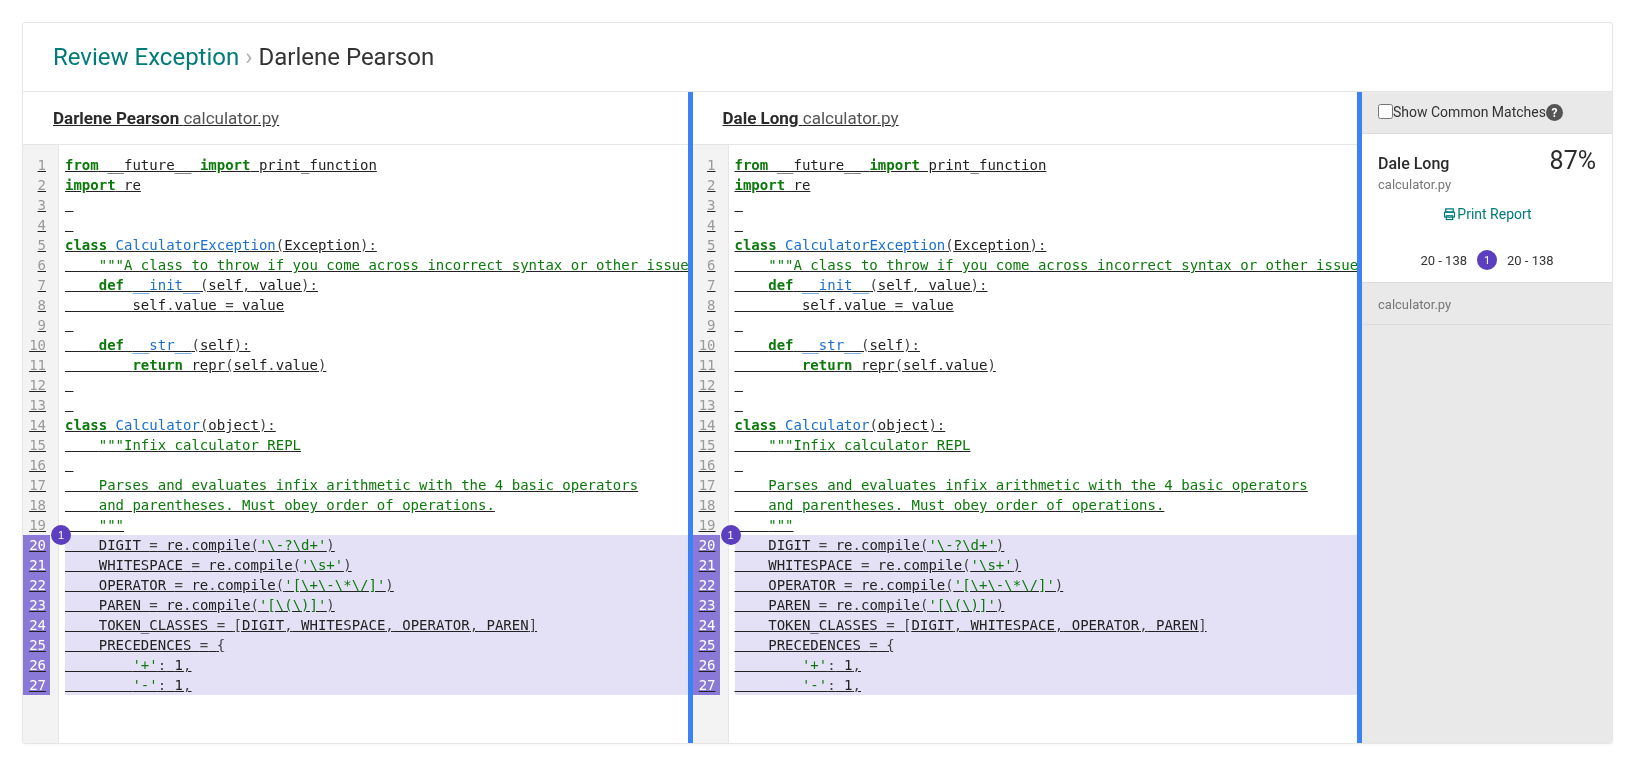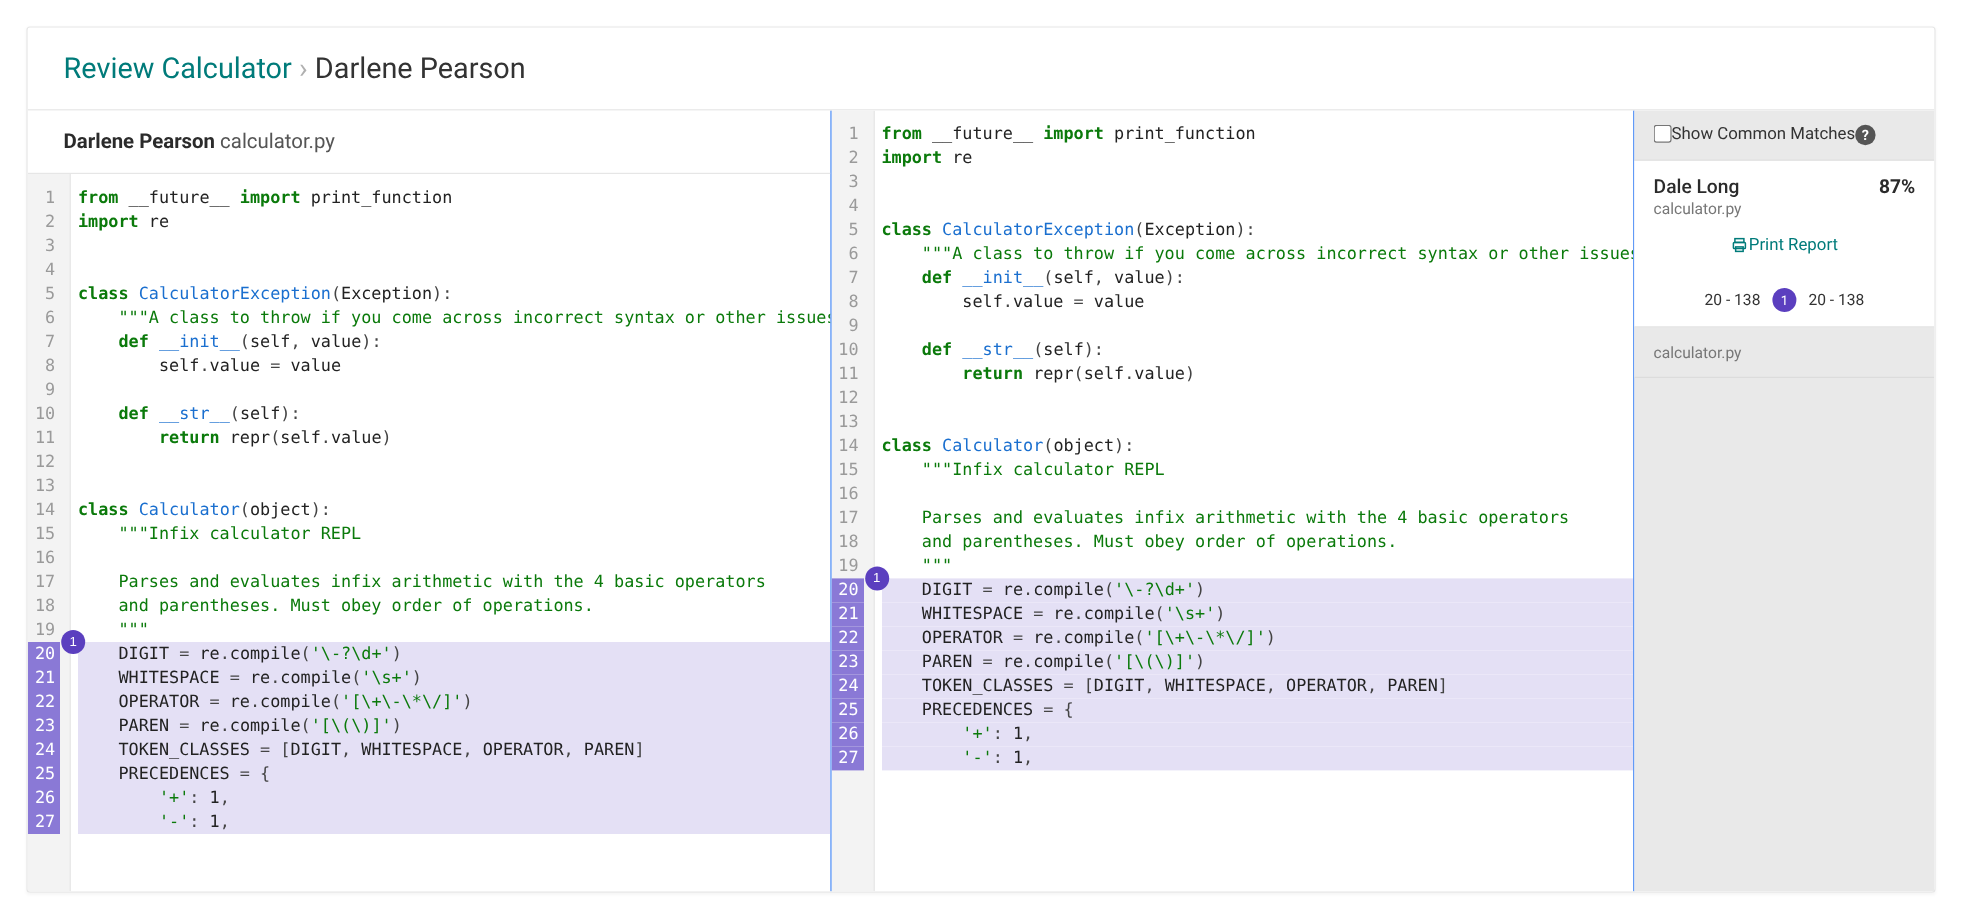--- a/index.html
+++ b/index.html
@@ -4,21 +4,21 @@
 <style>
 * { margin: 0; padding: 0; box-sizing: border-box; }
 body { font-family: -apple-system, BlinkMacSystemFont, "Segoe UI", Roboto, sans-serif; background: #fff; color: #222; }
 .outer { width: 1635px; height: 766px; padding: 22px; }
 .panel { border: 1px solid #e6e6e6; border-radius: 3px; box-shadow: 0 1px 3px rgba(0,0,0,0.04); height: 100%; display: flex; flex-direction: column; overflow: hidden; }
 .breadcrumb { padding: 20px 30px; border-bottom: 1px solid #e6e6e6; font-size: 24px; display: flex; align-items: center; gap: 6px; }
 .breadcrumb .root { color: #007b7a; font-weight: 400; }
 .breadcrumb .chev { color: #b0b0b0; }
 .breadcrumb .leaf { color: #333; font-weight: 400; }
 .main { flex: 1; display: flex; overflow: hidden; }
-.codecol { flex: 1; display: flex; flex-direction: column; border-right: 1px solid #3b82f6; overflow: hidden; }
+.codecol { flex: 1; display: flex; flex-direction: column; border-right: 5px solid #3b82f6; overflow: hidden; text-decoration: underline; }
 .colheader { padding: 16px 30px; border-bottom: 1px solid #e6e6e6; font-size: 17px; }
 .colheader .person { font-weight: 700; color: #2b2b2b; }
 .colheader .file { font-weight: 400; color: #555; }
 .codewrap { flex: 1; display: flex; overflow: hidden; font-family: "Menlo","Consolas",monospace; font-size: 14px; line-height: 20px; position: relative; }
 .gutter { background: #f3f3f3; border-right: 1px solid #e6e6e6; color: #9a9a9a; text-align: right; padding: 10px 8px 10px 0; width: 36px; flex-shrink: 0; }
 .gutter .ln { height: 20px; padding-right: 4px; }
 .gutter .ln.hi { background: #8a79d6; color: #fff; }
 .code { flex: 1; padding: 10px 0 10px 6px; white-space: pre; overflow: hidden; }
 .code .row { height: 20px; }
 .code .row.hi { background: #e4e0f5; }
@@ -29,34 +29,34 @@
 .tok-plain { color: #222; }
 .badge { position: absolute; left: 28px; top: 0; width: 20px; height: 20px; background: #5b3fbf; color: #fff; border-radius: 50%; font-size: 11px; display: flex; align-items: center; justify-content: center; font-family: -apple-system, sans-serif; }
 .sidebar { width: 250px; background: #e9e9e9; display: flex; flex-direction: column; }
 .sidebar-top { padding: 12px 16px; border-bottom: 1px solid #dcdcdc; display: flex; gap: 0; font-size: 14px; color: #333; }
 .sidebar-top input[type=checkbox] { width: 15px; height: 15px; }
 .help { width: 17px; height: 17px; background: #555; color: #fff; border-radius: 50%; font-size: 12px; display: inline-flex; align-items: center; justify-content: center; font-weight: bold; }
 .match { background: #fff; border-bottom: 1px solid #dcdcdc; padding: 12px 16px; }
 .match.inactive { background: #e9e9e9; }
 .match-row1 { display: flex; justify-content: space-between; align-items: baseline; }
 .match-name { font-size: 16px; font-weight: 500; color: #2b2b2b; }
-.match-pct { font-size: 16px; font-weight: 700; color: #2b2b2b; }
+.match-pct { font-size: 25px; font-weight: 400; color: #2b2b2b; }
 .match-file { font-size: 13px; color: #777; margin-top: 2px; }
 .printrow { margin: 14px 0 10px; text-align: center; color: #007b7a; font-size: 14px; display: flex; align-items: center; justify-content: center; gap: 0; }
 .rangerow { display: flex; align-items: center; justify-content: center; gap: 10px; font-size: 13px; color: #333; margin-top: 28px; }
 .rangerow .pill { width: 20px; height: 20px; background: #5b3fbf; color: #fff; border-radius: 50%; font-size: 11px; display: inline-flex; align-items: center; justify-content: center; }
 .print-icon { width: 15px; height: 15px; }
 </style>
 </head>
 <body>
 
 <div class="outer">
   <div class="panel">
     <div class="breadcrumb">
-      <span class="root">Review Calculator</span>
+      <span class="root">Review Exception</span>
       <span class="chev">›</span>
       <span class="leaf">Darlene Pearson</span>
     </div>
     <div class="main">
       <div class="codecol">
         <div class="colheader">
           <span class="person">Darlene Pearson</span>
           <span class="file">calculator.py</span>
         </div>
         <div class="codewrap" id="codewrap-left">
@@ -87,20 +87,24 @@
               <div class="ln hi">24</div>
               <div class="ln hi">25</div>
               <div class="ln hi">26</div>
               <div class="ln hi">27</div>
             </div>
             <div class="code"><div class="row"><span class="tok-kw">from</span><span class="tok-plain"> __future__ </span><span class="tok-kw">import</span><span class="tok-plain"> print_function</span></div><div class="row"><span class="tok-kw">import</span><span class="tok-plain"> re</span></div><div class="row"> </div><div class="row"> </div><div class="row"><span class="tok-kw">class</span><span class="tok-plain"> </span><span class="tok-ns">CalculatorException</span><span class="tok-punc">(</span><span class="tok-plain">Exception</span><span class="tok-punc">):</span></div><div class="row"><span class="tok-plain">    </span><span class="tok-str">"""A class to throw if you come across incorrect syntax or other issues""</span></div><div class="row"><span class="tok-plain">    </span><span class="tok-kw">def</span><span class="tok-plain"> </span><span class="tok-ns">__init__</span><span class="tok-punc">(</span><span class="tok-plain">self</span><span class="tok-punc">,</span><span class="tok-plain"> value</span><span class="tok-punc">):</span></div><div class="row"><span class="tok-plain">        self</span><span class="tok-punc">.</span><span class="tok-plain">value </span><span class="tok-punc">=</span><span class="tok-plain"> value</span></div><div class="row"> </div><div class="row"><span class="tok-plain">    </span><span class="tok-kw">def</span><span class="tok-plain"> </span><span class="tok-ns">__str__</span><span class="tok-punc">(</span><span class="tok-plain">self</span><span class="tok-punc">):</span></div><div class="row"><span class="tok-plain">        </span><span class="tok-kw">return</span><span class="tok-plain"> repr</span><span class="tok-punc">(</span><span class="tok-plain">self</span><span class="tok-punc">.</span><span class="tok-plain">value</span><span class="tok-punc">)</span></div><div class="row"> </div><div class="row"> </div><div class="row"><span class="tok-kw">class</span><span class="tok-plain"> </span><span class="tok-ns">Calculator</span><span class="tok-punc">(</span><span class="tok-plain">object</span><span class="tok-punc">):</span></div><div class="row"><span class="tok-plain">    </span><span class="tok-str">"""Infix calculator REPL</span></div><div class="row"> </div><div class="row"><span class="tok-plain">    </span><span class="tok-str">Parses and evaluates infix arithmetic with the 4 basic operators</span></div><div class="row"><span class="tok-plain">    </span><span class="tok-str">and parentheses. Must obey order of operations.</span></div><div class="row"><span class="tok-plain">    </span><span class="tok-str">"""</span></div><div class="row hi"><span class="tok-plain">    DIGIT </span><span class="tok-punc">=</span><span class="tok-plain"> re</span><span class="tok-punc">.</span><span class="tok-plain">compile</span><span class="tok-punc">(</span><span class="tok-str">'\-?\d+'</span><span class="tok-punc">)</span></div><div class="row hi"><span class="tok-plain">    WHITESPACE </span><span class="tok-punc">=</span><span class="tok-plain"> re</span><span class="tok-punc">.</span><span class="tok-plain">compile</span><span class="tok-punc">(</span><span class="tok-str">'\s+'</span><span class="tok-punc">)</span></div><div class="row hi"><span class="tok-plain">    OPERATOR </span><span class="tok-punc">=</span><span class="tok-plain"> re</span><span class="tok-punc">.</span><span class="tok-plain">compile</span><span class="tok-punc">(</span><span class="tok-str">'[\+\-\*\/]'</span><span class="tok-punc">)</span></div><div class="row hi"><span class="tok-plain">    PAREN </span><span class="tok-punc">=</span><span class="tok-plain"> re</span><span class="tok-punc">.</span><span class="tok-plain">compile</span><span class="tok-punc">(</span><span class="tok-str">'[\(\)]'</span><span class="tok-punc">)</span></div><div class="row hi"><span class="tok-plain">    TOKEN_CLASSES </span><span class="tok-punc">=</span><span class="tok-plain"> </span><span class="tok-punc">[</span><span class="tok-plain">DIGIT</span><span class="tok-punc">,</span><span class="tok-plain"> WHITESPACE</span><span class="tok-punc">,</span><span class="tok-plain"> OPERATOR</span><span class="tok-punc">,</span><span class="tok-plain"> PAREN</span><span class="tok-punc">]</span></div><div class="row hi"><span class="tok-plain">    PRECEDENCES </span><span class="tok-punc">=</span><span class="tok-plain"> </span><span class="tok-punc">{</span></div><div class="row hi"><span class="tok-plain">        </span><span class="tok-str">'+'</span><span class="tok-punc">:</span><span class="tok-plain"> </span><span class="tok-plain">1</span><span class="tok-punc">,</span></div><div class="row hi"><span class="tok-plain">        </span><span class="tok-str">'-'</span><span class="tok-punc">:</span><span class="tok-plain"> </span><span class="tok-plain">1</span><span class="tok-punc">,</span></div></div>
             <div class="badge" style="top: 380px;">1</div>
           </div>
       </div>
       <div class="codecol">
+        <div class="colheader">
+          <span class="person">Dale Long</span>
+          <span class="file">calculator.py</span>
+        </div>
         <div class="codewrap" id="codewrap-right">
             <div class="gutter">
               <div class="ln">1</div>
               <div class="ln">2</div>
               <div class="ln">3</div>
               <div class="ln">4</div>
               <div class="ln">5</div>
               <div class="ln">6</div>
               <div class="ln">7</div>
               <div class="ln">8</div>

